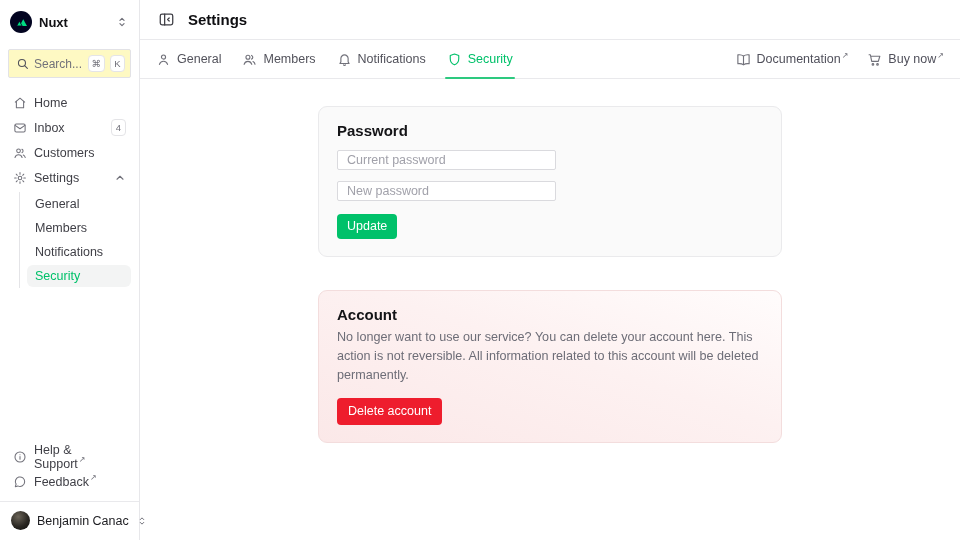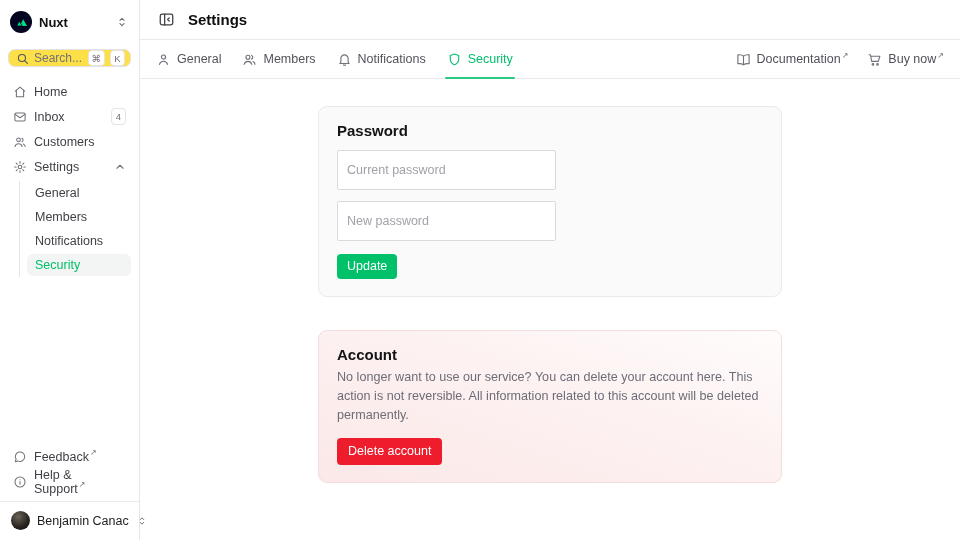--- a/index.html
+++ b/index.html
@@ -8,21 +8,21 @@
   .app { display:flex; width:960px; height:540px; }
 
   
   .sidebar { width:140px; min-width:140px; border-right:1px solid #e7e7ea; display:flex; flex-direction:column; padding:8px; background:#fff; }
   .logo-row { display:flex; align-items:center; gap:7px; padding:2px; height:28px; border-radius:6px; cursor:pointer; }
   .logo-badge { width:22px; height:22px; border-radius:50%; background:#020420; display:flex; align-items:center; justify-content:center; flex:none; }
   .logo-badge svg { width:15px; height:15px; }
   .ws-name { font-size:13px; font-weight:700; flex:1; color:#111114; }
   .updown { color:#71717a; display:flex; }
 
-  .search { margin-top:13px; height:18px; border:1px solid #e2e2e6; border-radius:7px; display:flex; align-items:center; gap:5px; padding:0 5px 0 7px; cursor:pointer; background:#fde047; }
+  .search { margin-top:13px; height:29px; border:1px solid #e2e2e6; border-radius:2px; display:flex; align-items:center; gap:5px; padding:0 5px 0 7px; cursor:pointer; background:#fef9c3; }
   .search-text { flex:1; font-size:12px; color:#71717a; }
   .kbd { font-size:9.5px; line-height:1.2; border:1px solid #e4e4e7; border-radius:4px; padding:2px 3px 1px; color:#71717a; background:#fff; min-width:15px; text-align:center; }
 
   .nav { margin-top:13px; display:flex; flex-direction:column; gap:2px; }
   .nav-item { display:flex; align-items:center; gap:7px; height:23px; padding:0 5px; border-radius:6px; color:#3f3f46; font-size:12.5px; font-weight:500; cursor:pointer; }
   .nav-item .ic { color:#71717a; flex:none; }
   .ic { width:14px; height:14px; display:block; }
   .ic15 { width:15px; height:15px; display:block; }
   .badge-right { margin-left:auto; }
   .chev-right { margin-left:auto; color:#71717a; display:flex; }
@@ -56,21 +56,21 @@
   .link-btn { display:flex; align-items:center; gap:6px; color:#50505b; font-size:12.5px; font-weight:500; cursor:pointer; background:none; border:none; font-family:inherit; }
   .link-btn .ic15 { color:#71717a; }
 
   .content { flex:1; overflow:auto; padding:27px 0 20px; }
   .cards { width:464px; margin:0 auto; }
   .card { border-radius:9px; padding:15px 18px 17px; }
   .card-password { background:#fafafa; border:1px solid #eaeaec; }
   .card-account { margin-top:33px; border:1px solid #f3dddd; background:linear-gradient(to top right, #fbe8e8 0%, #fdf1f1 55%, #fffcfc 100%); }
   .card-title { font-size:15px; font-weight:700; color:#141417; }
   .card-desc { margin-top:5px; font-size:12.6px; color:#6d6d77; line-height:1.5; }
-  .pw-input { display:block; width:219px; height:40px; margin-top:11px; border:1px solid #dadade; border-radius:2px; padding:0 9px; font-size:12.5px; font-family:inherit; color:#18181b; background:#fff; outline:none; }
+  .pw-input { display:block; width:219px; height:20px; margin-top:11px; border:1px solid #dadade; border-radius:2px; padding:0 9px; font-size:12.5px; font-family:inherit; color:#18181b; background:#fff; outline:none; }
   .pw-input::placeholder { color:#a1a1aa; }
   .btn { display:inline-block; margin-top:13px; border:none; border-radius:4px; font-size:12.5px; font-weight:500; color:#fff; padding:5px 10px 6px; font-family:inherit; cursor:pointer; }
   .btn-primary { background:#00c16a; }
   .btn-danger { background:#ee1d2d; padding:6px 11px 7px; }
 </style>
 </head>
 <body>
 
 <div class="app">
 
@@ -153,30 +153,30 @@
             <span>Security</span>
           </div>
       </div>
     </nav>
 
     <div class="spacer"></div>
 
     <div class="footer-nav">
       <div class="nav-item">
         <svg class="ic" viewBox="0 0 24 24" fill="none" stroke="currentColor" stroke-width="1.8" stroke-linecap="round" stroke-linejoin="round">
-            <path d="M20 11.6a8 8 0 01-11.7 7.1L4 20l1.3-4.3A8 8 0 1120 11.6z"></path>
-          </svg>
-        <span><span>Feedback</span><sup class="ext">↗</sup></span>
-      </div>
-      <div class="nav-item">
-        <svg class="ic" viewBox="0 0 24 24" fill="none" stroke="currentColor" stroke-width="1.8" stroke-linecap="round" stroke-linejoin="round">
             <circle cx="12" cy="12" r="8.6"></circle>
             <path d="M12 11.2v4.6M12 8h.01"></path>
           </svg>
         <span><span>Help &amp; Support</span><sup class="ext">↗</sup></span>
+      </div>
+      <div class="nav-item">
+        <svg class="ic" viewBox="0 0 24 24" fill="none" stroke="currentColor" stroke-width="1.8" stroke-linecap="round" stroke-linejoin="round">
+            <path d="M20 11.6a8 8 0 01-11.7 7.1L4 20l1.3-4.3A8 8 0 1120 11.6z"></path>
+          </svg>
+        <span><span>Feedback</span><sup class="ext">↗</sup></span>
       </div>
     </div>
 
     <div class="sidebar-sep"></div>
 
     <div class="user-row">
       <span class="avatar"></span>
       <span class="user-name">Benjamin Canac</span>
       <span class="updown">
         <svg class="ic" style="width:12px;height:12px" viewBox="0 0 24 24" fill="none" stroke="currentColor" stroke-width="2" stroke-linecap="round" stroke-linejoin="round">

